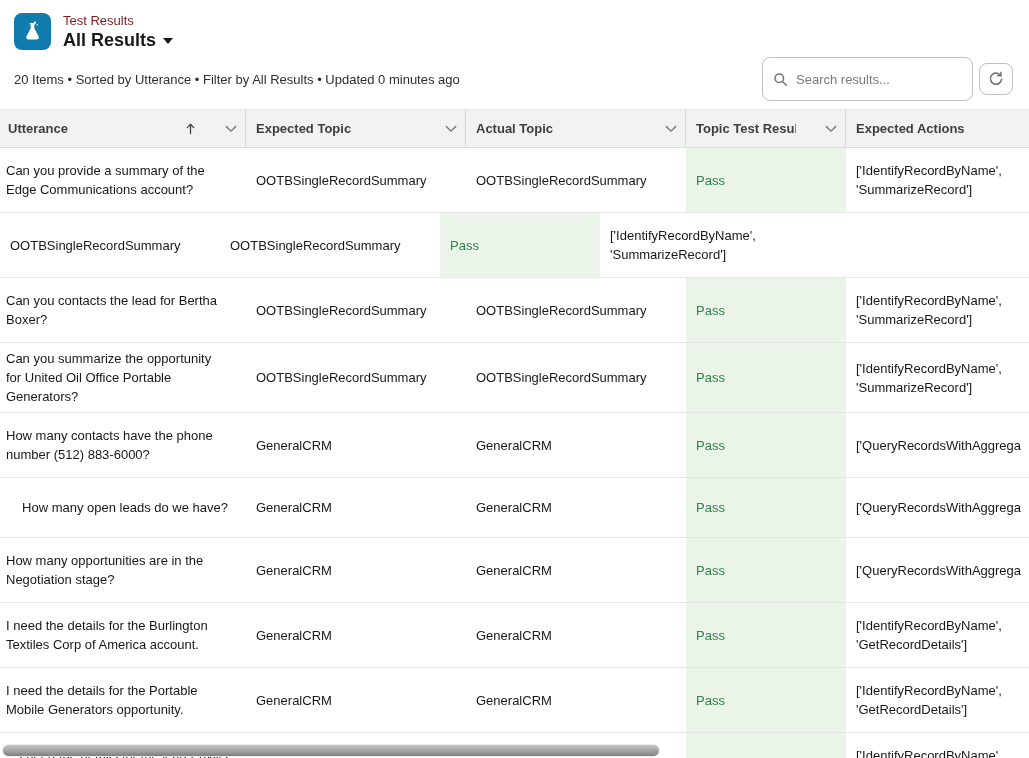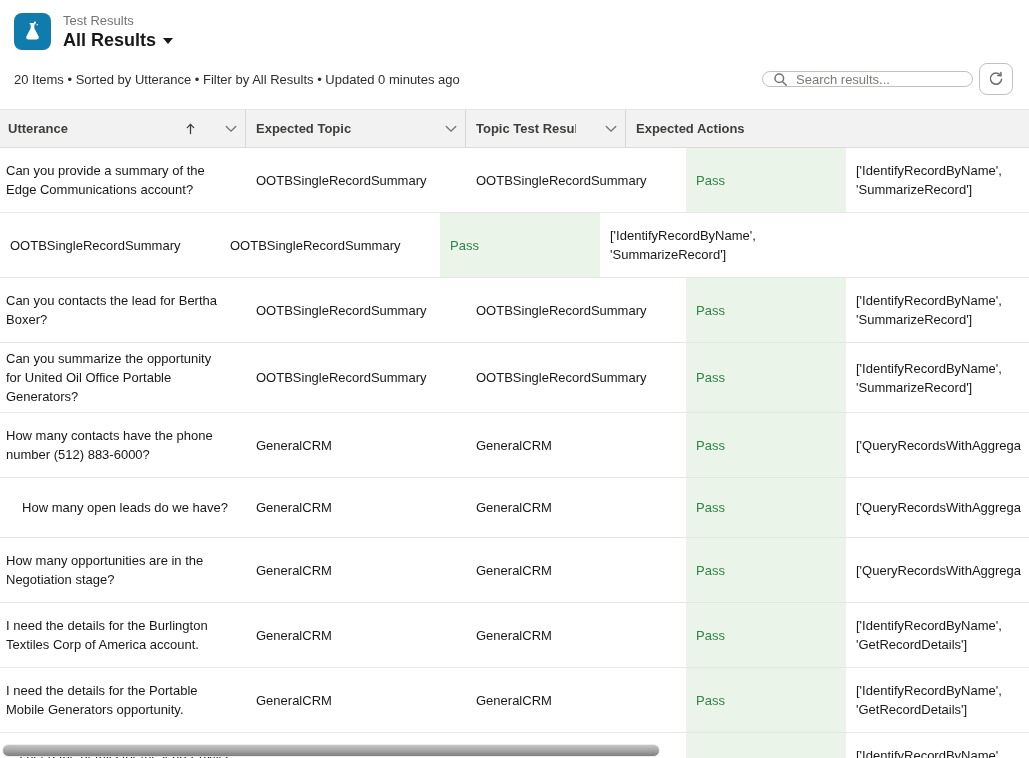--- a/index.html
+++ b/index.html
@@ -4,30 +4,30 @@
 <style>
   * { margin:0; padding:0; box-sizing:border-box; }
   html,body { background:#fff; }
   body { font-family:"Liberation Sans","DejaVu Sans",sans-serif; color:#181818; }
   .page { position:relative; width:1029px; height:758px; background:#fff; overflow:hidden; }
 
   
   .page-header { display:flex; align-items:center; gap:12px; padding:12px 16px 0 14px; }
   .obj-icon { width:37px; height:37px; border-radius:8px; display:flex; align-items:center; justify-content:center; flex:0 0 auto; }
   .title-block { display:flex; flex-direction:column; }
-  .obj-label { font-size:13px; color:#737373; line-height:17px; }
+  .obj-label { font-size:13px; color:#7f1d1d; line-height:17px; }
   .view-row { display:flex; align-items:center; gap:7px; cursor:pointer; }
   .view-label { font-size:18px; font-weight:700; color:#181818; line-height:22px; }
   .caret { width:0; height:0; border-left:5px solid transparent; border-right:5px solid transparent; border-top:6px solid #181818; margin-top:2px; }
 
   
   .toolbar { display:flex; align-items:center; justify-content:space-between; padding:0 16px 0 14px; margin-top:10px; height:36px; }
   .summary { font-size:13px; color:#2e2e2e;text-align:right; }
   .toolbar-right { display:flex; align-items:center; gap:6px; }
-  .search-box { display:flex; align-items:center; gap:8px; width:211px; height:16px; border:1px solid #c2c1bf; border-radius:8px; background:#fff; padding:0 10px; }
+  .search-box { display:flex; align-items:center; gap:8px; width:211px; height:44px; border:1px solid #c2c1bf; border-radius:8px; background:#fff; padding:0 10px; }
   .search-box input { border:none; outline:none; font-size:13px; width:100%; font-family:inherit; color:#181818; background:transparent; }
   .search-box input::placeholder { color:#7d7b78; }
   .icon-btn { width:34px; height:32px; border:1px solid #c2c1bf; border-radius:8px; background:#fff; display:flex; align-items:center; justify-content:center; cursor:pointer; }
 
   
   .table { margin-top:12px; width:1029px; overflow:hidden; }
   .tr, .thead-row { display:flex; width:1126px; }
   .thead-row { background:#f3f2f2; border-top:1px solid #e5e5e5; border-bottom:1px solid #dddbda; height:39px; }
   .th { display:flex; align-items:center; font-size:13px; font-weight:700; color:#3e3e3c; padding:0 8px 0 10px; border-right:1px solid #d9d8d6; cursor:pointer;gap:21px; }
   .th .th-label { flex:1 1 auto; white-space:nowrap; overflow:hidden; }
@@ -116,20 +116,28 @@
         </span>
       </div>
       <div class="th col-1">
         <span class="th-label">Expected Topic</span>
         <span class="chev">
           <svg width="12" height="8" viewBox="0 0 14 9" fill="none" stroke="#747474" stroke-width="1.6" stroke-linecap="round">
               <polyline points="1.5,1.5 7,7 12.5,1.5"></polyline>
             </svg>
         </span>
       </div>
+      <div class="th col-2">
+        <span class="th-label">Actual Topic</span>
+        <span class="chev">
+          <svg width="12" height="8" viewBox="0 0 14 9" fill="none" stroke="#747474" stroke-width="1.6" stroke-linecap="round">
+              <polyline points="1.5,1.5 7,7 12.5,1.5"></polyline>
+            </svg>
+        </span>
+      </div>
       <div class="th col-3">
         <span class="th-label">Topic Test Result</span>
         <span class="chev">
           <svg width="12" height="8" viewBox="0 0 14 9" fill="none" stroke="#747474" stroke-width="1.6" stroke-linecap="round">
               <polyline points="1.5,1.5 7,7 12.5,1.5"></polyline>
             </svg>
         </span>
       </div>
       <div class="th col-4">
         <span class="th-label">Expected Actions</span>

